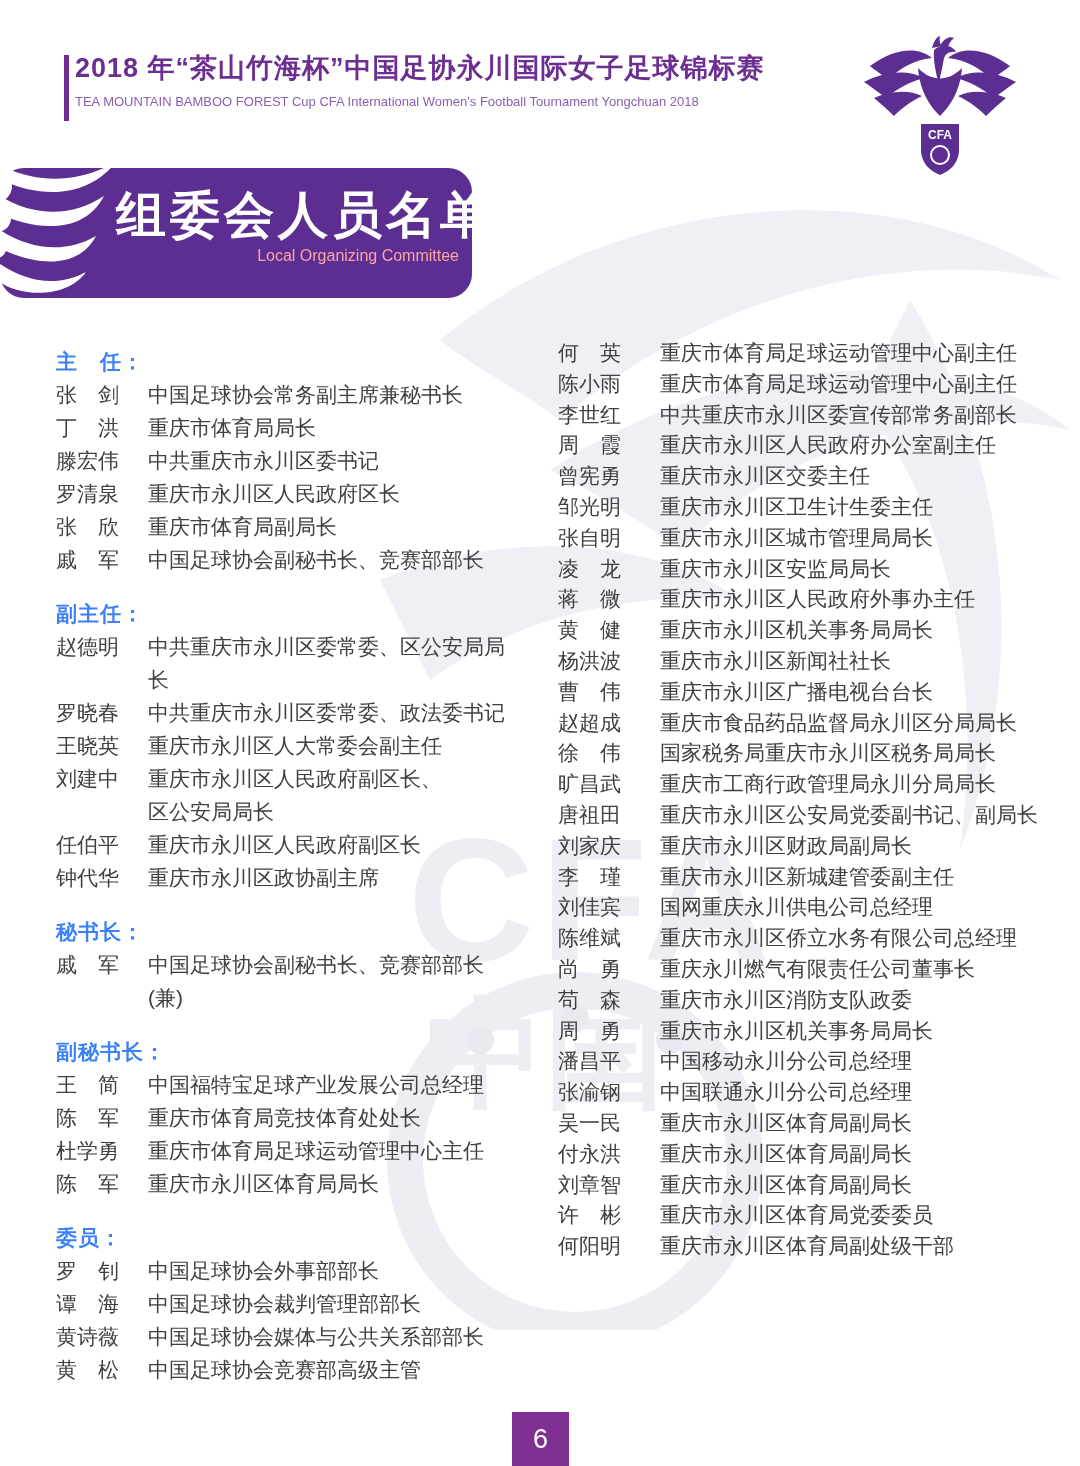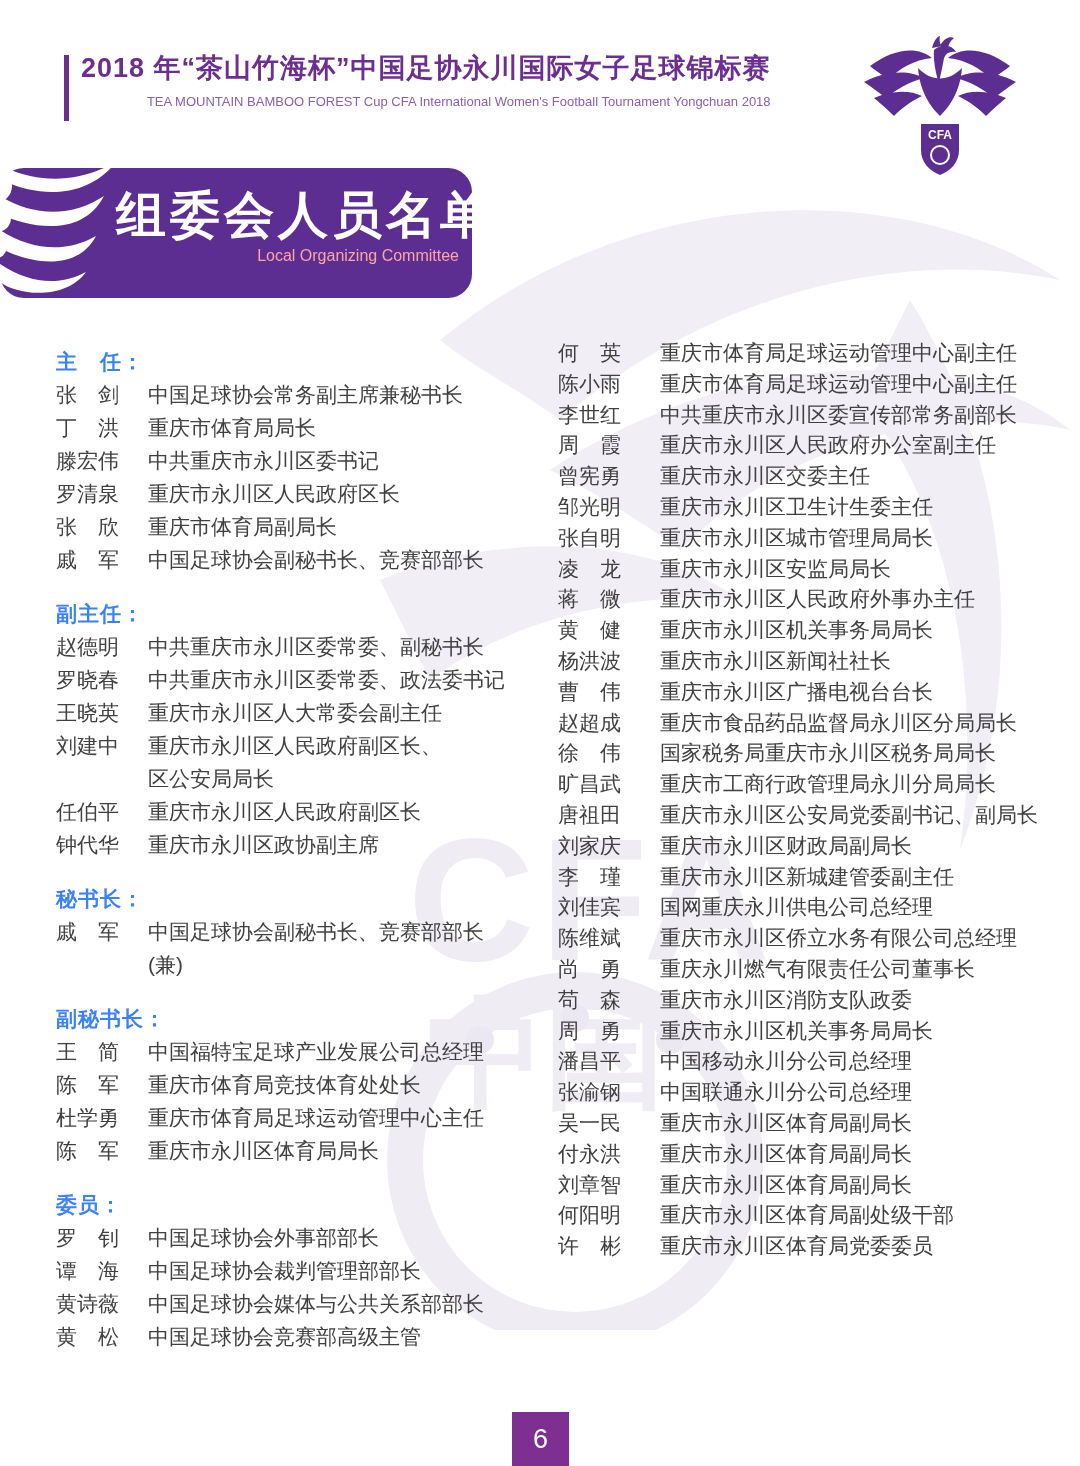--- a/index.html
+++ b/index.html
@@ -9,21 +9,21 @@
     font-family:"Liberation Sans","DejaVu Sans",sans-serif;
     color:#404040;
   }
 
   
   .watermark { position:absolute; left:320px; top:150px; width:760px; height:1180px; pointer-events:none; }
 
   
   .header { position:absolute; left:64px; top:50px; }
   .header-bar { position:absolute; left:0; top:5px; width:5px; height:66px; background:#6d2e92; }
-  .header-text { margin-left:17px;text-align:right; }
+  .header-text { margin-left:11px; }
   .title-cn { font-size:27px; font-weight:bold; color:#6d2e92; letter-spacing:1px; white-space:nowrap; }
   .title-en { font-size:13px; color:#8a5fae; margin-top:8px; white-space:nowrap; }
 
   .logo { position:absolute; left:860px; top:36px; width:160px; height:140px; }
 
   
   .banner { position:absolute; left:0; top:168px; width:472px; height:130px; background:#5d2e91;border-radius:24px; }
   .banner-wing { position:absolute; left:0; top:0; width:125px; height:130px; }
   .banner-cn { position:absolute; left:116px; top:14px; font-size:50px; font-weight:bold; color:#ffffff; letter-spacing:4px; white-space:nowrap; }
   .banner-en { position:absolute; right:13px; top:79px; font-size:16px; color:#fca5a5; white-space:nowrap; }
@@ -165,21 +165,21 @@
       </div>
 
       <div class="line">
         <span class="sec-heading">副主任：</span>
 
       </div>
 
       <div class="line">
 
         <span class="member-name">赵德明</span>
-        <span class="member-title">中共重庆市永川区委常委、副秘书长</span>
+        <span class="member-title">中共重庆市永川区委常委、区公安局局长</span>
       </div>
 
       <div class="line">
 
         <span class="member-name">罗晓春</span>
         <span class="member-title">中共重庆市永川区委常委、政法委书记</span>
       </div>
 
       <div class="line">
 
@@ -412,27 +412,27 @@
         <span class="member-name">付永洪</span>
         <span class="member-title">重庆市永川区体育局副局长</span>
       </div>
 
       <div class="line">
         <span class="member-name">刘章智</span>
         <span class="member-title">重庆市永川区体育局副局长</span>
       </div>
 
       <div class="line">
+        <span class="member-name">许　彬</span>
+        <span class="member-title">重庆市永川区体育局党委委员</span>
+      </div>
+
+      <div class="line">
         <span class="member-name">何阳明</span>
         <span class="member-title">重庆市永川区体育局副处级干部</span>
-      </div>
-
-      <div class="line">
-        <span class="member-name">许　彬</span>
-        <span class="member-title">重庆市永川区体育局党委委员</span>
       </div>
     </div>
 
   <div class="pagebox">
     <span>6</span>
   </div>
 
 </div>
 
 </body></html>

